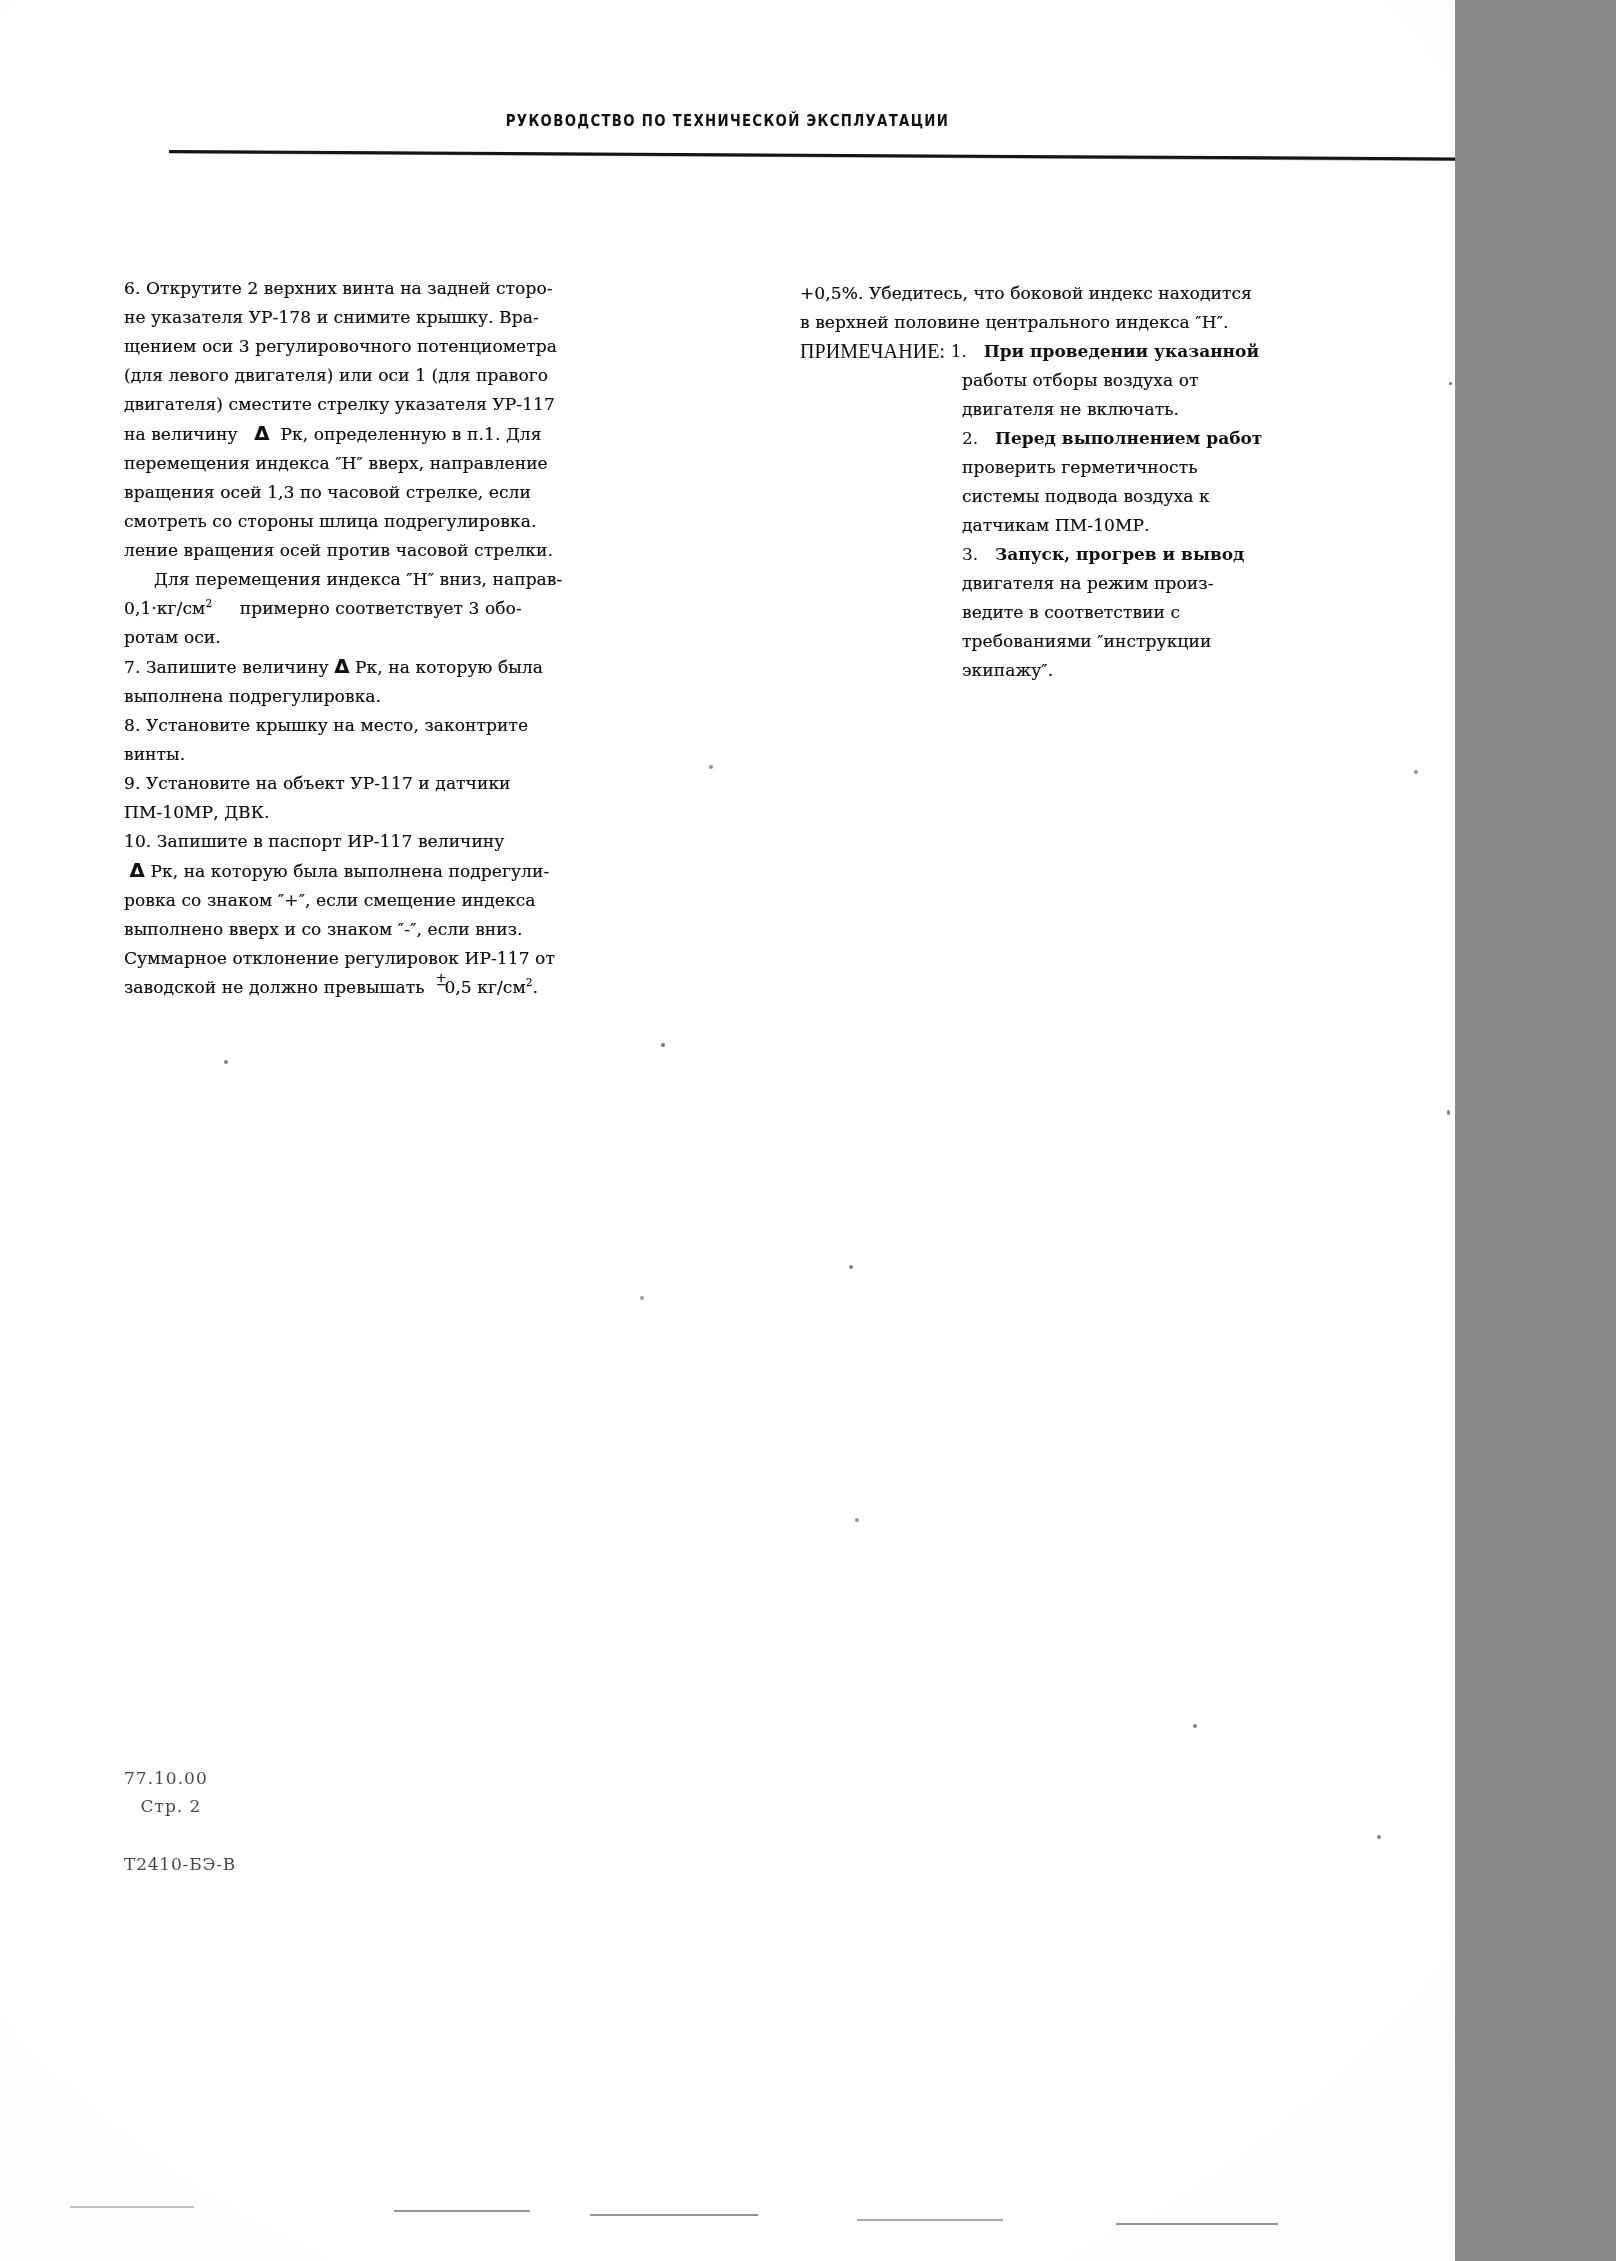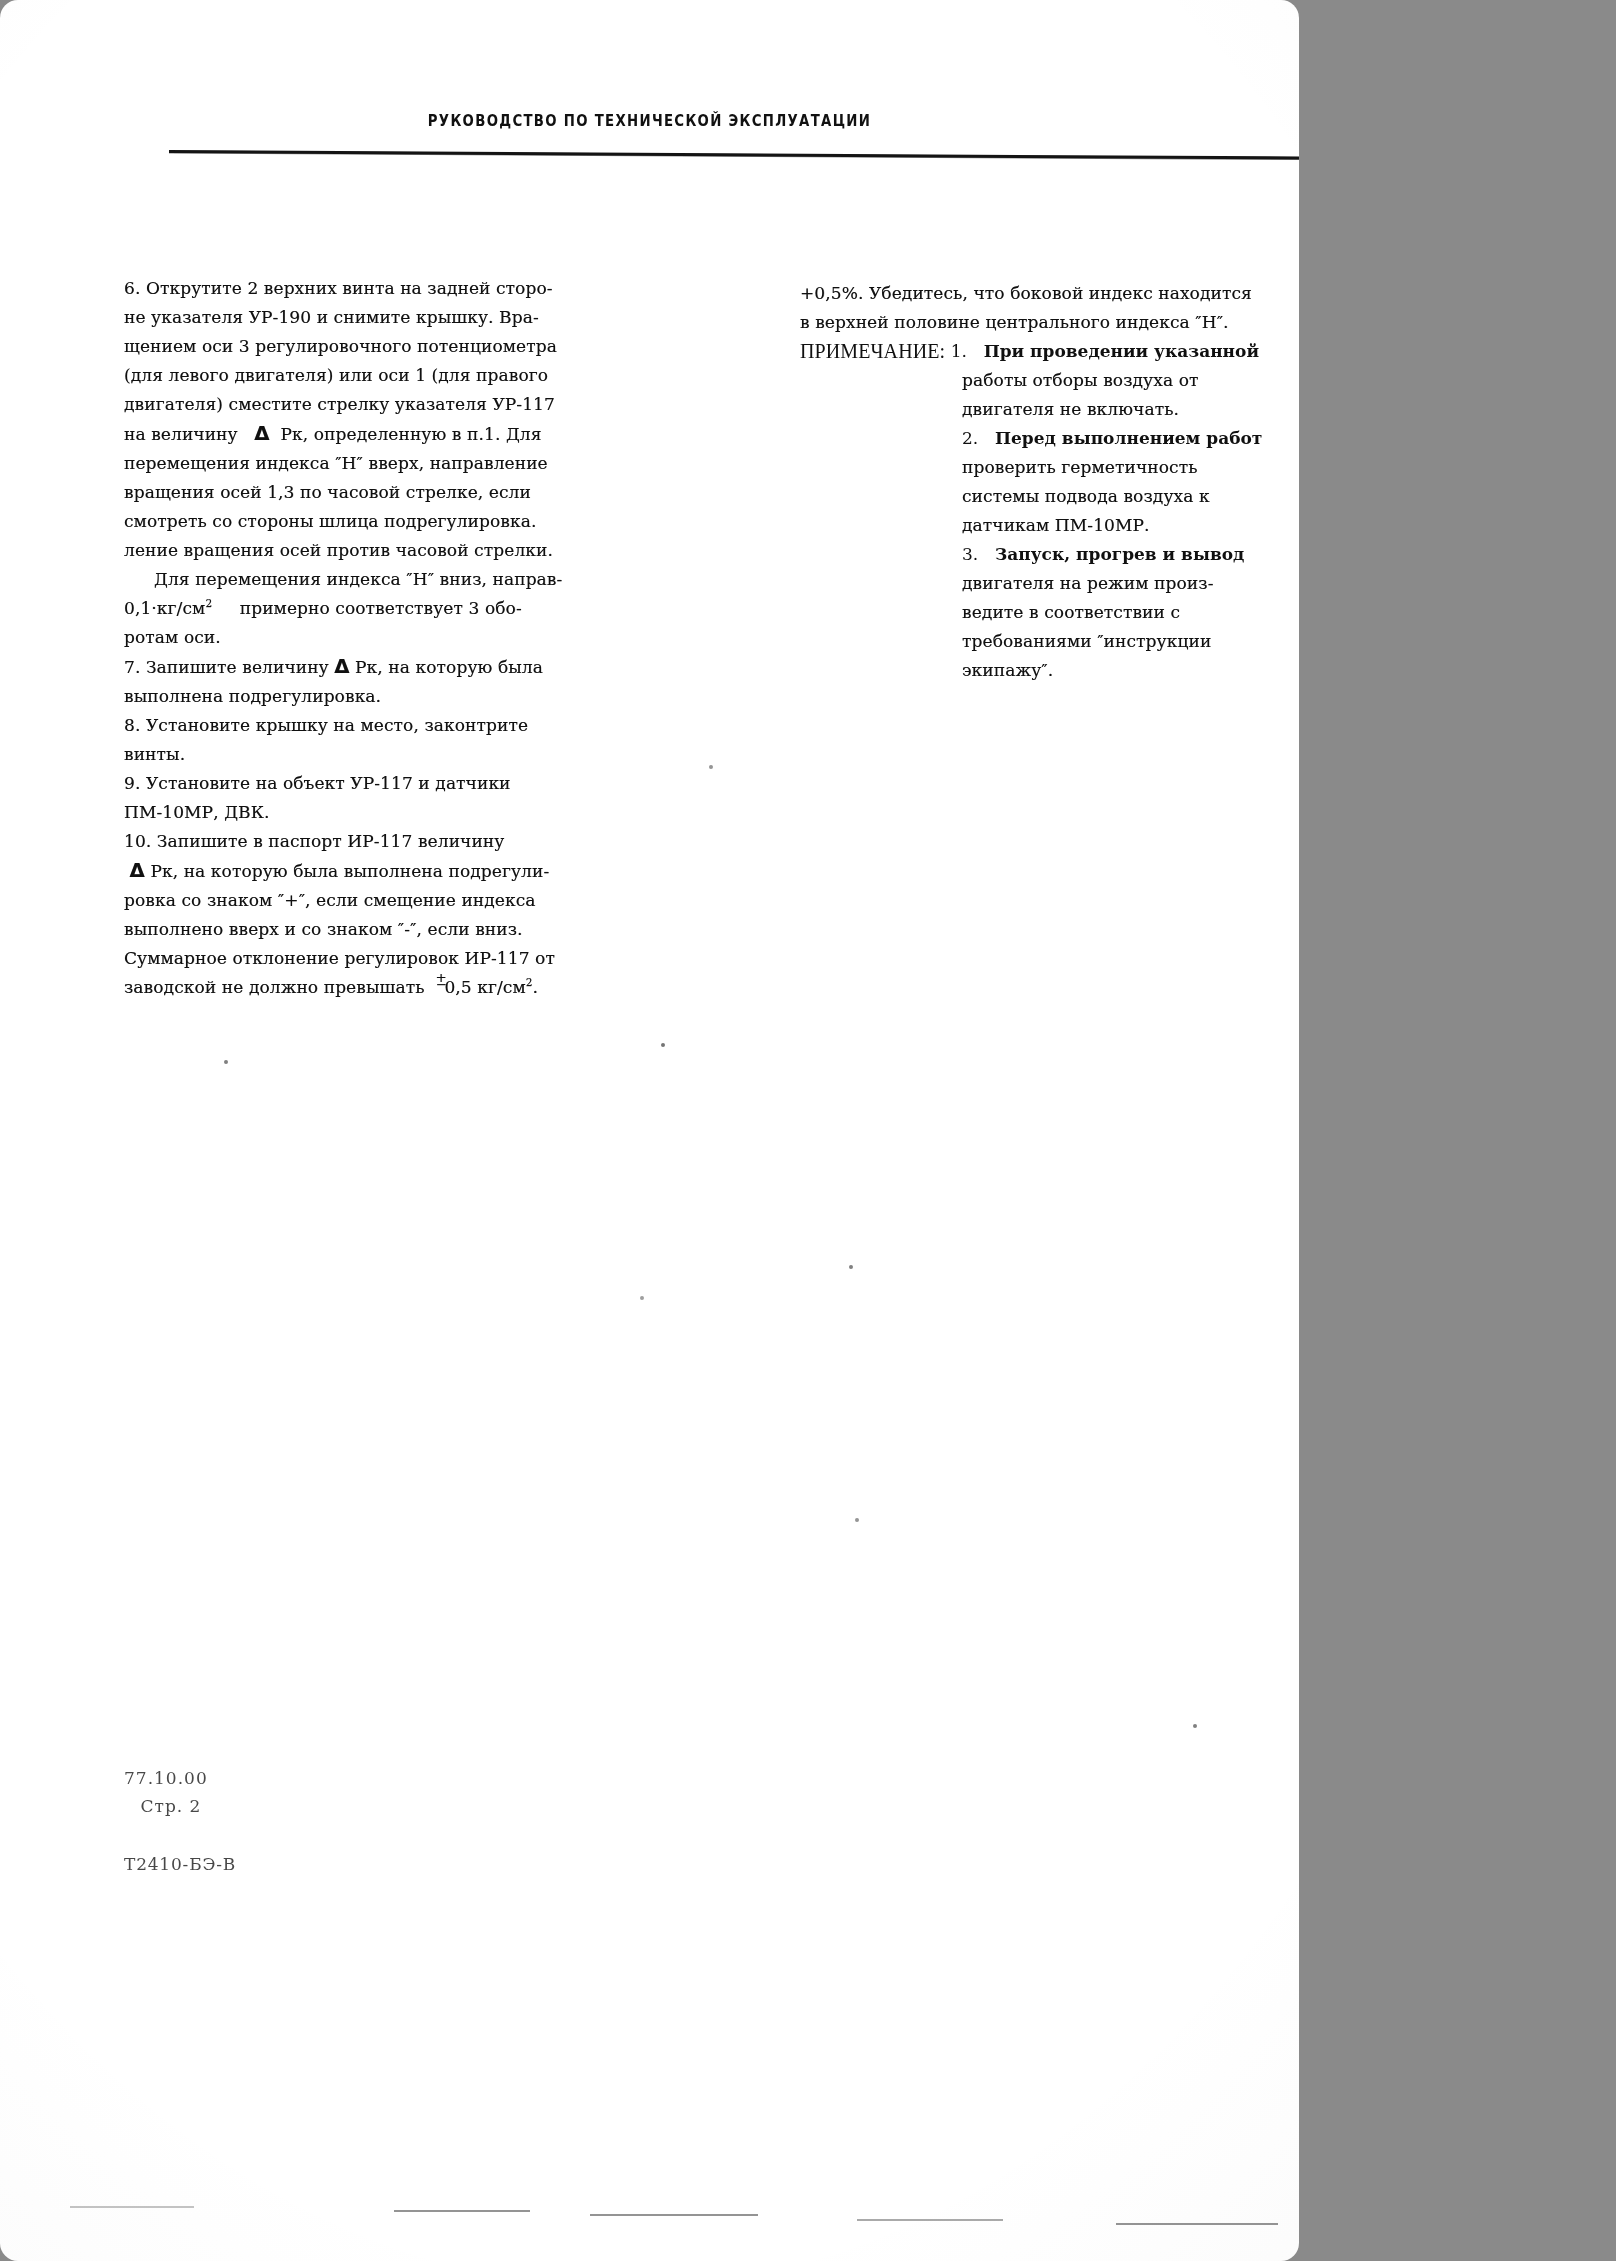--- a/index.html
+++ b/index.html
@@ -2,27 +2,26 @@
 <html style="font-size:10px"><head>
 <meta charset="utf-8">
 <style>
   html, body {
     margin: 0;
     padding: 0;
     background: #8a8a8a;
   }
   .page {
     position: relative;
-    width: 1299px;
+    width: 1455px;
     height: 2261px;
     background: #ffffff;
     overflow: hidden;
     font-family: "DejaVu Serif", serif;
     color: #0b0b0b;
-    border-radius: 18px;
   }
 
   
   .paper-tint {
     position: absolute;
     inset: 0;
     background:
       radial-gradient(ellipse 120% 95% at 48% 45%, rgba(255,255,255,0) 58%, rgba(120,120,120,0.07) 100%);
     pointer-events: none;
   }
@@ -182,21 +181,21 @@
 
   <div class="paper-tint"></div>
 
   <div class="header-title">РУКОВОДСТВО ПО ТЕХНИЧЕСКОЙ ЭКСПЛУАТАЦИИ</div>
   <div class="header-rule"></div>
   <div class="header-rule-tail"></div>
 
   <div class="col col-left">
 
     <span class="ln">6. Открутите 2 верхних винта на задней сторо-</span>
-    <span class="ln">не указателя УР-190 и снимите крышку. Вра-</span>
+    <span class="ln">не указателя УР-178 и снимите крышку. Вра-</span>
     <span class="ln">щением оси 3 регулировочного потенциометра</span>
     <span class="ln">(для левого двигателя) или оси 1 (для правого</span>
     <span class="ln">двигателя) сместите стрелку указателя УР-117</span>
 
     <span class="ln"><span>на величину</span><span>&nbsp;&nbsp;&nbsp;</span><span class="delta">Δ</span><span>&nbsp;&nbsp;</span><span>Рк, определенную в п.1. Для</span></span>
 
     <span class="ln">перемещения индекса ″Н″ вверх, направление</span>
     <span class="ln">вращения осей 1,3 по часовой стрелке, если</span>
     <span class="ln">смотреть со стороны шлица подрегулировка.</span>
 

